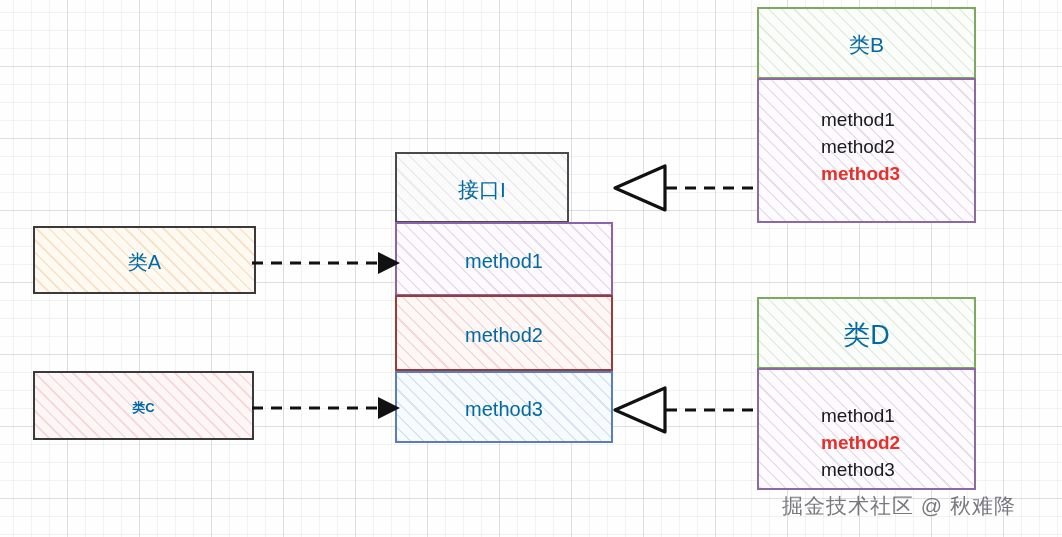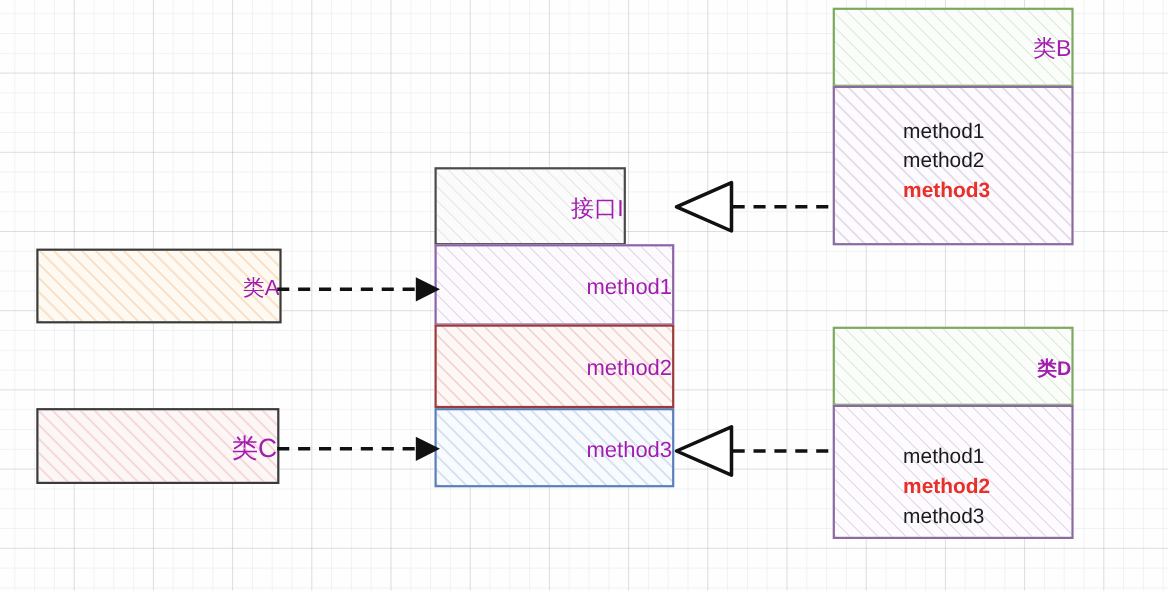--- a/index.html
+++ b/index.html
@@ -18,22 +18,22 @@
       linear-gradient(to bottom, rgba(170,170,175,.28) 1px, transparent 1px),
       linear-gradient(to right, rgba(200,200,205,.22) 1px, transparent 1px),
       linear-gradient(to bottom, rgba(200,200,205,.22) 1px, transparent 1px);
     background-size:72px 72px,72px 72px,18px 18px,18px 18px;
     background-position:-5px -6px,-5px -6px,-5px -6px,-5px -6px;
   }
 
   .box{position:absolute;box-sizing:border-box;overflow:hidden;}
   .box .lbl{
     position:relative;z-index:2;
-    display:block;width:100%;text-align:right;
-    color:#a21caf;
+    display:block;width:100%;text-align:center;
+    color:#0369a1;
   }
 
   
   .hatch{position:absolute;inset:0;z-index:1;}
 
   .hz-grey{background-image:repeating-linear-gradient(45deg,rgba(130,130,140,.13) 0 1.5px,transparent 1.5px 9px);}
   .hz-purple{background-image:repeating-linear-gradient(45deg,rgba(138,96,168,.18) 0 1.6px,transparent 1.6px 9px);}
   .hz-red{background-image:repeating-linear-gradient(45deg,rgba(190,70,70,.17) 0 1.6px,transparent 1.6px 9px);}
   .hz-blue{background-image:repeating-linear-gradient(45deg,rgba(70,110,180,.17) 0 1.6px,transparent 1.6px 9px);}
   .hz-green{background-image:repeating-linear-gradient(45deg,rgba(110,160,90,.16) 0 1.6px,transparent 1.6px 9px);}
@@ -57,32 +57,32 @@
     border:2.2px solid #5a7fb8;background:#f8fbfe;}
   #iface-m3 .lbl{font-size:20px;line-height:72px;}
 
   
   #class-a{left:33px;top:226px;width:223px;height:68px;
     border:2.6px solid #3a3a3c;background:#fefaf2;}
   #class-a .lbl{font-size:20px;line-height:68px;}
 
   #class-c{left:33px;top:371px;width:221px;height:69px;
     border:2.6px solid #3a3a3c;background:#fdf6f6;}
-  #class-c .lbl{font-size:24px;line-height:69px;}
+  #class-c .lbl{font-size:13px;line-height:69px;font-weight:bold;}
 
   
   #class-b-head{left:757px;top:7px;width:219px;height:72px;
     border:2.2px solid #7da85f;background:#fbfdfa;}
   #class-b-head .lbl{font-size:21px;line-height:72px;}
   #class-b-body{left:757px;top:78px;width:219px;height:145px;
     border:2.2px solid #8a6aa0;background:#fdfbfd;}
 
   #class-d-head{left:757px;top:297px;width:219px;height:72px;
     border:2.2px solid #7da85f;background:#fbfdfa;}
-  #class-d-head .lbl{font-size:18px;line-height:72px;font-weight:bold;}
+  #class-d-head .lbl{font-size:27px;line-height:72px;}
   #class-d-body{left:757px;top:368px;width:219px;height:122px;
     border:2.2px solid #8a6aa0;background:#fdfbfd;}
 
   .mlist{position:relative;z-index:2;padding:26px 0 0 62px;}
   #class-d-body .mlist{padding-top:32px;}
   .mlist .m{font-size:19px;line-height:27px;color:#1a1a1a;white-space:nowrap;}
   .mlist .m.hi{color:#e8302a;font-weight:bold;}
 
   
   .conn{position:absolute;z-index:3;}
@@ -169,14 +169,15 @@
   <svg class="conn" style="left:610px;top:160px;width:155px;height:56px;" viewBox="0 0 155 56">
     <polygon points="5,28 55,6 55,50" fill="#ffffff" stroke="#111" stroke-width="3.2" stroke-linejoin="round"></polygon>
     <line x1="56" y1="28" x2="150" y2="28" stroke="#111" stroke-width="3.2" stroke-dasharray="11 8"></line>
   </svg>
 
   <svg class="conn" style="left:610px;top:382px;width:155px;height:56px;" viewBox="0 0 155 56">
     <polygon points="5,28 55,6 55,50" fill="#ffffff" stroke="#111" stroke-width="3.2" stroke-linejoin="round"></polygon>
     <line x1="56" y1="28" x2="150" y2="28" stroke="#111" stroke-width="3.2" stroke-dasharray="11 8"></line>
   </svg>
 
+  <div class="watermark">掘金技术社区 @ 秋难降</div>
 
 </div>
 
 </body></html>

